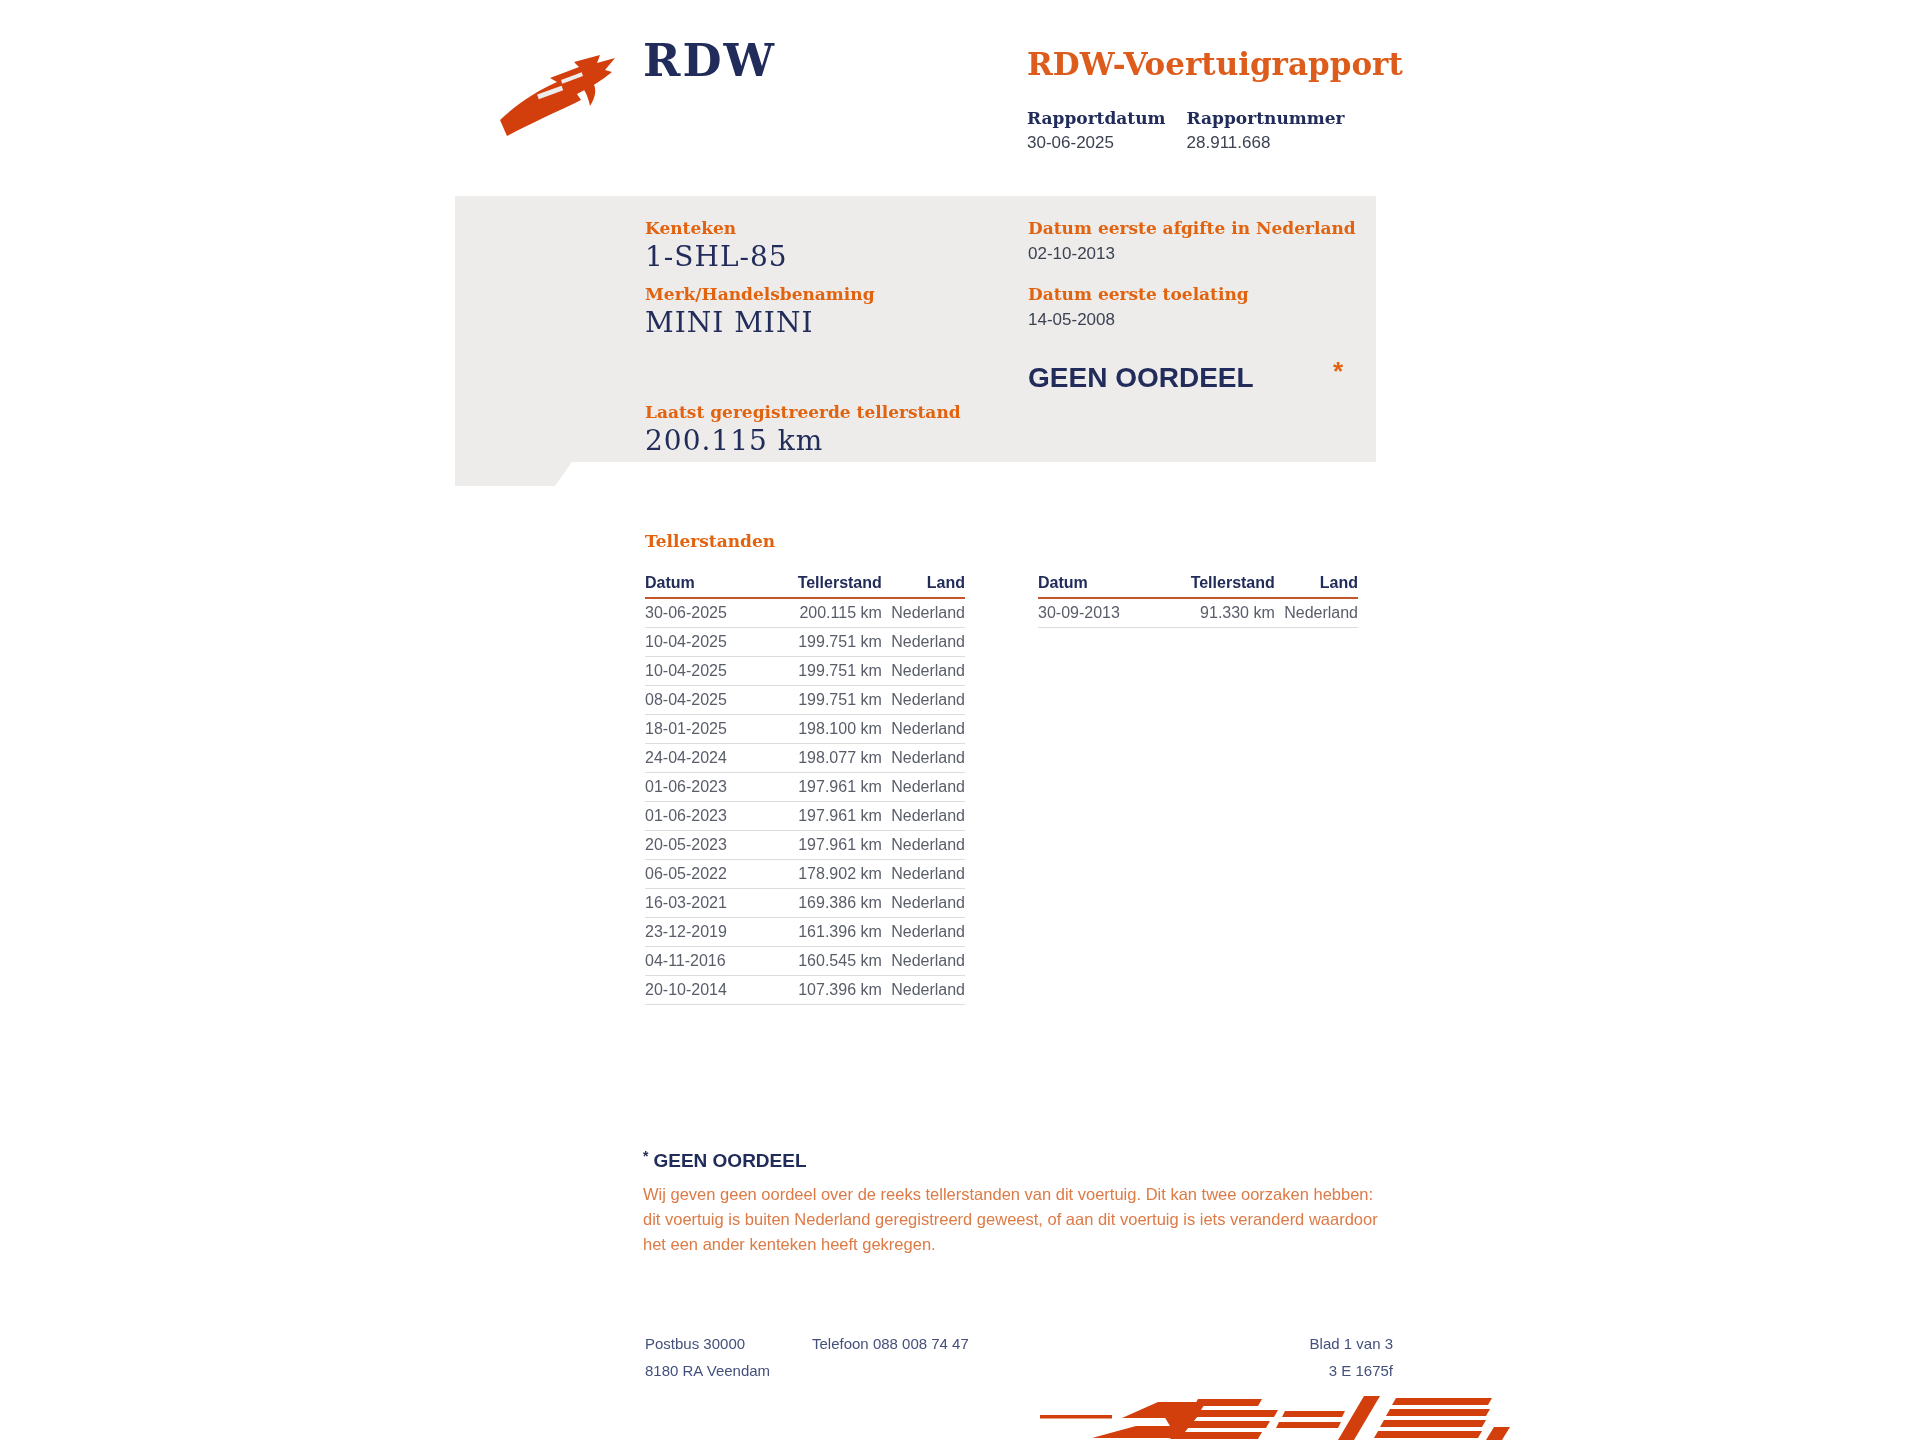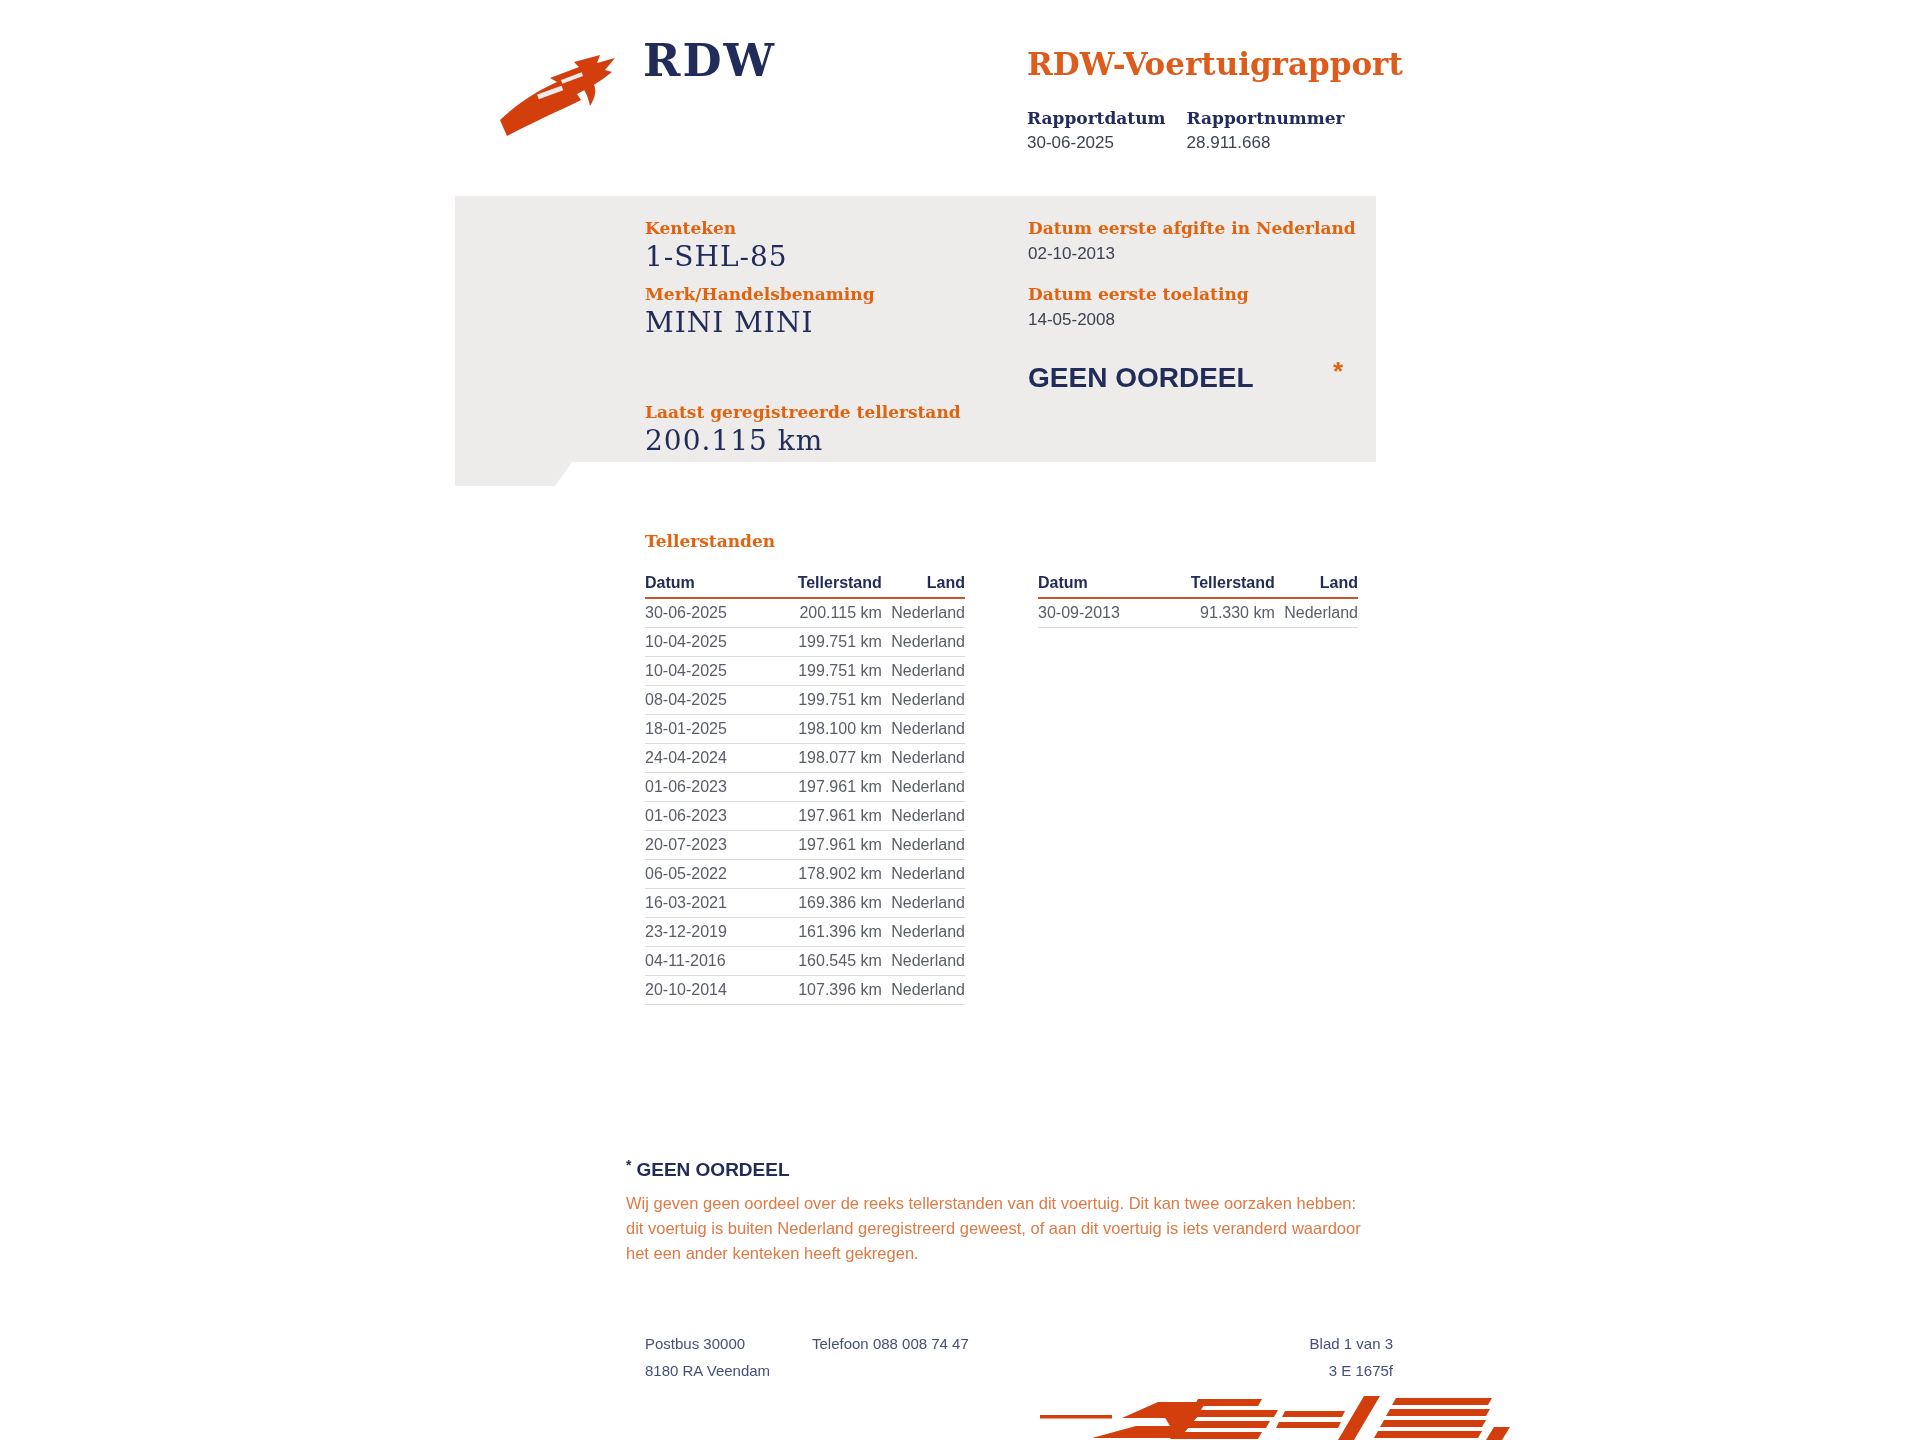--- a/index.html
+++ b/index.html
@@ -71,21 +71,21 @@
   table.meter-table td {
     font-size:16px; color:var(--row-text,#585d68);
     border-bottom:1px solid var(--separator,#dcdcdc);
     padding:5px 0 5px 0; height:28px;
   }
   .c1 { text-align:left;  width:40%; }
   .c2 { text-align:right; width:34%; }
   .c3 { text-align:right; width:26%; }
 
   
-  .footnote { position:absolute; left:626px; top:1148px; width:748px;margin-top:9px; }
+  .footnote { position:absolute; left:643px; top:1148px; width:748px; }
   .footnote-head { font-size:19px; font-weight:bold; color:var(--navy,#222c5a); }
   .footnote-star { font-size:14px; vertical-align:6px; margin-right:5px; font-weight:bold; }
   .footnote-body {
     margin-top:10px; font-size:16.5px; line-height:25px;
     color:var(--footnote-orange,#dd7a45);
   }
 
   
   .footer { position:absolute; left:645px; top:1330px; width:748px; display:flex; }
   .footer div { font-size:15px; line-height:27px; color:var(--footer-text,#44507c); }
@@ -191,21 +191,21 @@
             <td class="c1">01-06-2023</td>
             <td class="c2">197.961 km</td>
             <td class="c3">Nederland</td>
           </tr>
         <tr>
             <td class="c1">01-06-2023</td>
             <td class="c2">197.961 km</td>
             <td class="c3">Nederland</td>
           </tr>
         <tr>
-            <td class="c1">20-07-2023</td>
+            <td class="c1">20-05-2023</td>
             <td class="c2">197.961 km</td>
             <td class="c3">Nederland</td>
           </tr>
         <tr>
             <td class="c1">06-05-2022</td>
             <td class="c2">178.902 km</td>
             <td class="c3">Nederland</td>
           </tr>
         <tr>
             <td class="c1">16-03-2021</td>

